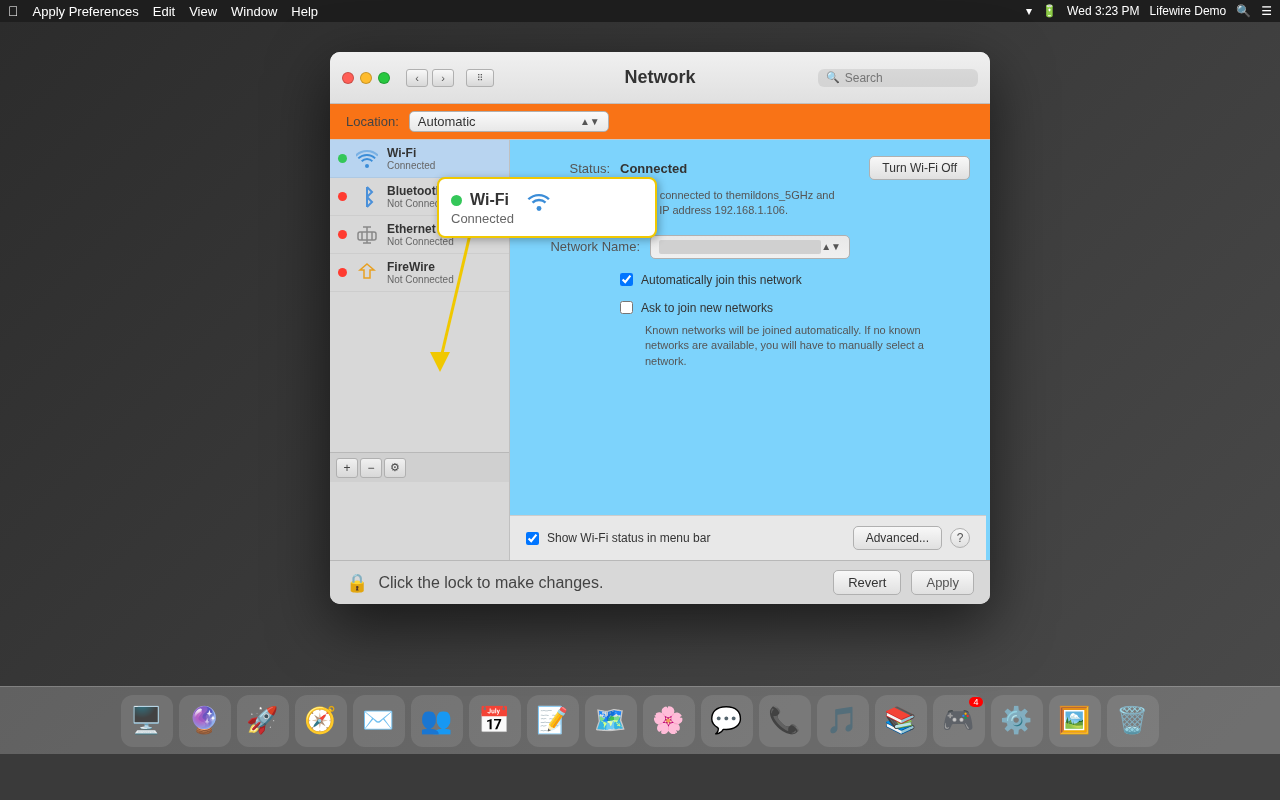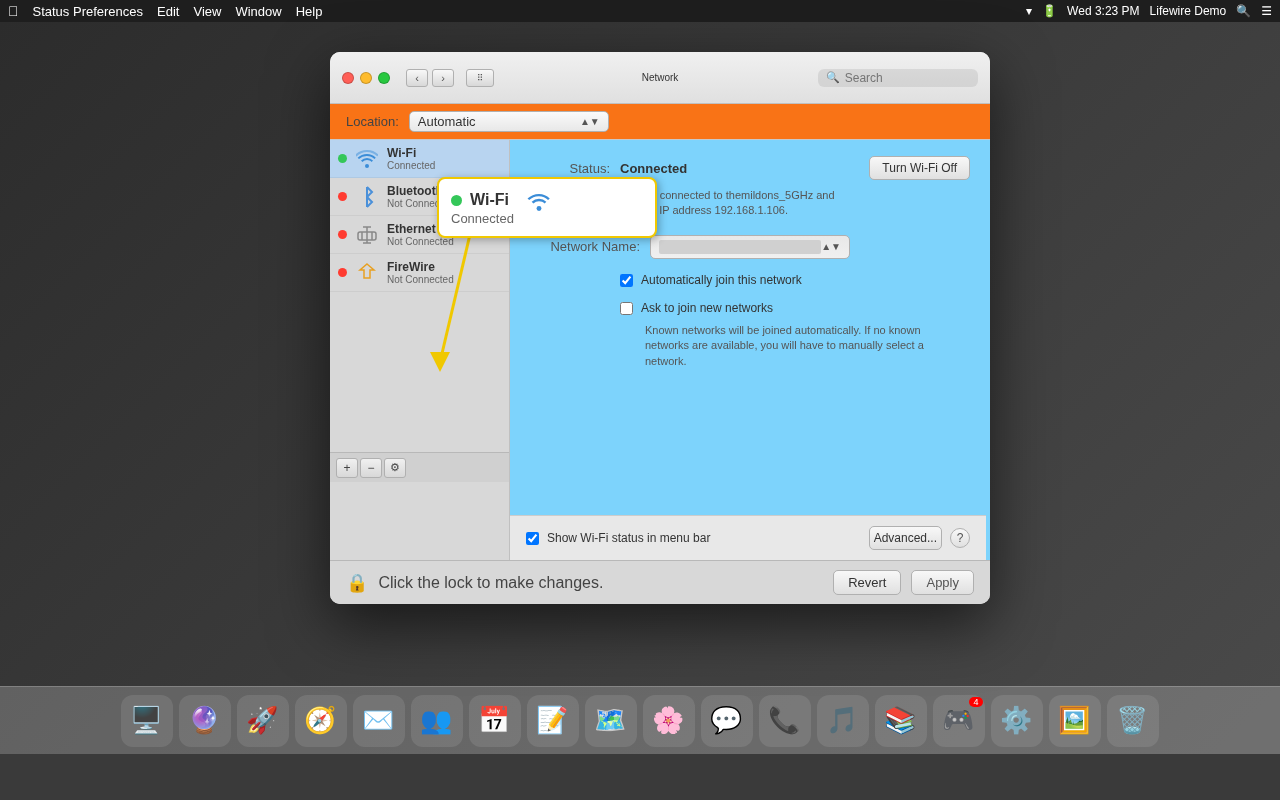--- a/index.html
+++ b/index.html
@@ -82,22 +82,22 @@
       border: 1px solid #b0b0b0;
       border-radius: 3px;
       display: flex; align-items: center; justify-content: center;
       font-size: 9px; color: #555; cursor: pointer;
       margin-left: 4px;
     }
     .window-title {
       position: absolute;
       left: 50%;
       transform: translateX(-50%);
-      font-size: 10px;
-      font-weight: 400;
+      font-size: 18px;
+      font-weight: 700;
       color: #333;
     }
     .search-bar {
       margin-left: auto;
       display: flex;
       align-items: center;
       background: rgba(0,0,0,0.08);
       border-radius: 6px;
       padding: 2px 8px;
       gap: 5px;
@@ -235,21 +235,21 @@
       border: 1px solid #b0b0b0;
       border-radius: 5px;
       padding: 3px 8px;
       font-size: 12px;
       height: 24px;
       max-width: 200px;
     }
     .dropdown-arrow { margin-left: auto; font-size: 10px; color: #555; }
     .checkbox-row {
       display: flex;
-      align-items: flex-end;
+      align-items: flex-start;
       margin-bottom: 8px;
       margin-left: 90px;
       margin-top: 14px;
     }
     .checkbox-row input[type=checkbox] { margin-right: 8px; }
     .checkbox-label { font-size: 12px; color: #333; }
     .known-networks-note {
       font-size: 11px;
       color: #555;
       margin-left: 115px;
@@ -268,21 +268,21 @@
       gap: 8px;
       border-top: 1px solid #ccc;
       background: #e8e8e8;
     }
     .show-wifi-row { display: flex; align-items: center; gap: 6px; font-size: 12px; color: #333; }
     .advanced-btn {
       margin-left: auto;
       background: linear-gradient(180deg, #f8f8f8, #e0e0e0);
       border: 1px solid #b0b0b0;
       border-radius: 5px;
-      padding: 4px 4px;
+      padding: 4px 12px;
       font-size: 12px;
       color: #333;
       cursor: pointer;
     }
     .help-btn {
       width: 20px; height: 20px;
       background: linear-gradient(180deg, #f8f8f8, #e0e0e0);
       border: 1px solid #b0b0b0;
       border-radius: 50%;
       display: flex; align-items: center; justify-content: center;
@@ -375,21 +375,21 @@
       min-width: 14px;
       text-align: center;
     }
   </style>
 </head>
 <body>
 
 <div class="menubar">
   <div class="menubar-left">
     <span class="apple-logo"></span>
-    <span>Status Preferences</span>
+    <span>Apply Preferences</span>
     <span>Edit</span>
     <span>View</span>
     <span>Window</span>
     <span>Help</span>
   </div>
   <div class="menubar-right">
     <span>▾</span>
     <span>🔋</span>
     <span>Wed 3:23 PM</span>
     <span>Lifewire Demo</span>

